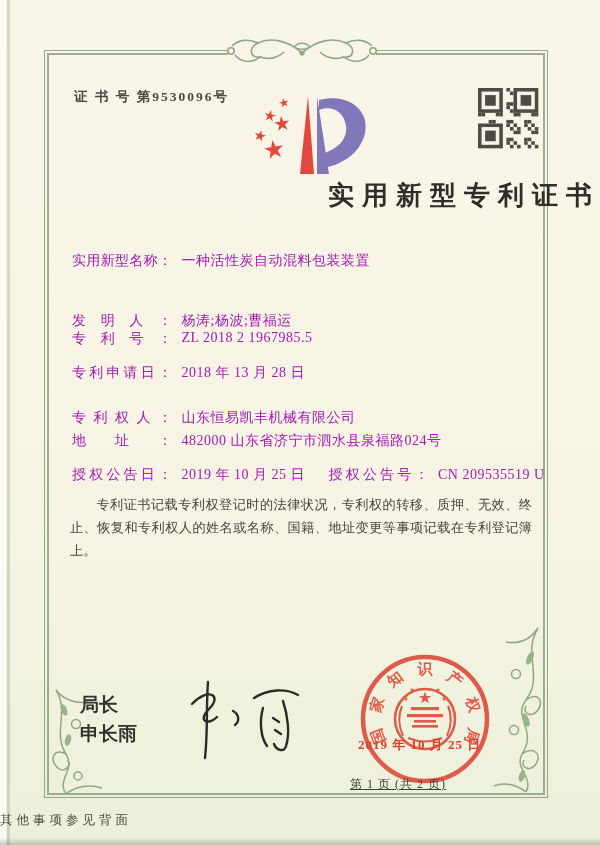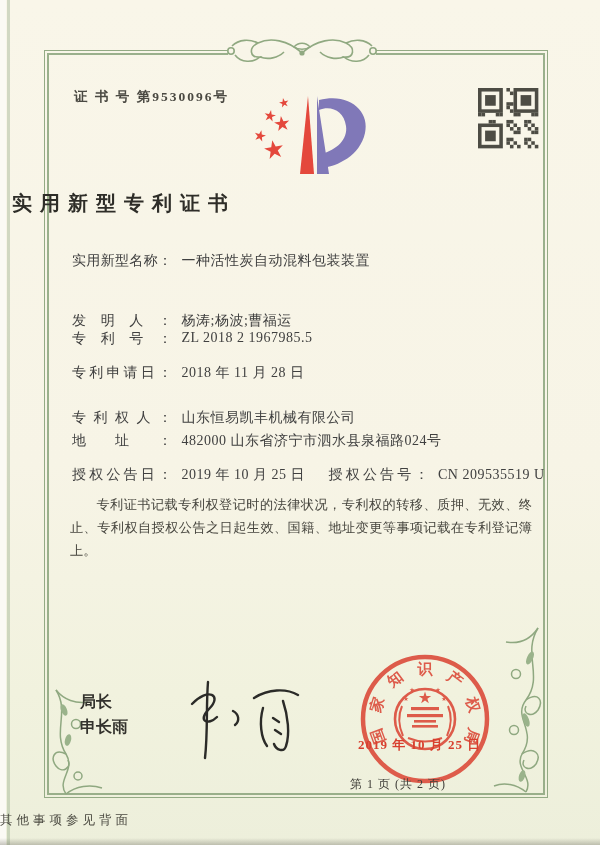--- a/index.html
+++ b/index.html
@@ -16,36 +16,36 @@
   .scan-bottom{position:absolute;left:0;bottom:0;width:600px;height:7px;
     background:linear-gradient(rgba(0,0,0,0),rgba(110,110,100,.38));}
   .frame{position:absolute;left:44px;top:50px;width:502px;height:746px;
     border:1px solid #93aa84;}
   .frame::after{content:"";position:absolute;inset:2px;border:2px solid #8aa37b;opacity:.85;}
   .top-ornament{position:absolute;left:212px;top:30px;}
   .corner{position:absolute;}
   .cert-no{position:absolute;left:74px;top:88px;font-size:13.5px;letter-spacing:2px;color:#4a4942;font-weight:bold;}
   .qr{position:absolute;left:478px;top:88px;}
   .logo{position:absolute;left:238px;top:88px;width:140px;height:92px;}
-  .title{position:absolute;left:0;right:0;top:178px;margin:12px;text-align:left;
-    font-size:20px;font-weight:bold;letter-spacing:8px;color:#2e2d28;}
-  .row{position:absolute;left:72px;font-size:14px;white-space:nowrap;color:#404040;}
+  .title{position:absolute;left:0;right:0;top:178px;margin:0;text-align:right;
+    font-size:26px;font-weight:bold;letter-spacing:8px;color:#2e2d28;}
+  .row{position:absolute;left:72px;font-size:14px;white-space:nowrap;color:#a21caf;}
   .flabel{display:inline-block;width:100px;text-align:justify;text-align-last:justify;vertical-align:top;}
   .fvalue{margin-left:6px;letter-spacing:.5px;}
   .pair2{margin-left:20px;}
   .paras{position:absolute;left:70px;top:494px;width:462px;font-size:13.2px;
     line-height:1.74;color:#46453e;text-align:justify;}
   .paras p{margin:0;text-indent:2em;}
   .signer{position:absolute;left:80px;top:690px;font-family:"Liberation Sans","DejaVu Sans",sans-serif;
-    font-size:16px;font-weight:600;color:#33322d;line-height:1.55;}
+    font-size:19px;font-weight:600;color:#33322d;line-height:1.55;}
   .signature{position:absolute;left:178px;top:674px;}
   .seal{position:absolute;left:350px;top:644px;width:150px;height:150px;}
   .seal-date{position:absolute;left:358px;top:736px;width:160px;font-size:13px;font-weight:bold;
     color:#d8402f;letter-spacing:1px;}
-  .page-info{position:absolute;left:350px;top:776px;font-size:12px;color:#3f3e38;letter-spacing:1px;}
+  .page-info{position:absolute;left:350px;top:776px;font-size:12px;color:#3f3e38;letter-spacing:1px;text-decoration:underline;}
   .footer-note{position:absolute;left:0;right:0;top:812px;
     font-size:12.5px;letter-spacing:4px;color:#4a4940;}
   .seal-char{font-size:15px;font-weight:bold;font-family:"Liberation Serif",serif;}
 </style>
 </head>
 <body>
 
 <div class="bg"></div>
 <div class="scan-strip"></div>
 <div class="scan-line"></div>
@@ -185,41 +185,41 @@
 <div class="row" style="top:296px;margin-top:16px;">
   <span class="flabel">发明人：</span>
   <span class="fvalue">杨涛;杨波;曹福运</span>
 </div>
 <div class="row" style="top:330px;">
   <span class="flabel">专利号：</span>
   <span class="fvalue">ZL 2018 2 1967985.5</span>
 </div>
 <div class="row" style="top:364px;">
   <span class="flabel">专利申请日：</span>
-  <span class="fvalue">2018 年 11 月 28 日</span>
+  <span class="fvalue">2018 年 13 月 28 日</span>
 </div>
 <div class="row" style="top:409px;">
   <span class="flabel">专利权人：</span>
   <span class="fvalue">山东恒易凯丰机械有限公司</span>
 </div>
 <div class="row" style="top:432px;">
   <span class="flabel">地址：</span>
   <span class="fvalue">482000 山东省济宁市泗水县泉福路024号</span>
 </div>
 <div class="row" style="top:466px;">
   <span class="flabel">授权公告日：</span>
   <span class="fvalue">2019 年 10 月 25 日</span>
   <span class="pair2">
     <span class="flabel">授权公告号：</span>
     <span class="fvalue">CN 209535519 U</span>
   </span>
 </div>
 
 <div class="paras">
-  <p>专利证书记载专利权登记时的法律状况，专利权的转移、质押、无效、终止、专利权自授权公告之日起生效、国籍、地址变更等事项记载在专利登记簿上。</p>
+  <p>专利证书记载专利权登记时的法律状况，专利权的转移、质押、无效、终止、恢复和专利权人的姓名或名称、国籍、地址变更等事项记载在专利登记簿上。</p>
 </div>
 
 <div class="signer">
   <div>局长</div>
   <div>申长雨</div>
 </div>
 
 <svg class="signature" width="135" height="92" viewBox="0 0 135 92">
   <g fill="none" stroke="#2b2b28" stroke-width="2.4" stroke-linecap="round" stroke-linejoin="round">
     <path d="M30,8 C28,32 30,58 27,84"></path>

